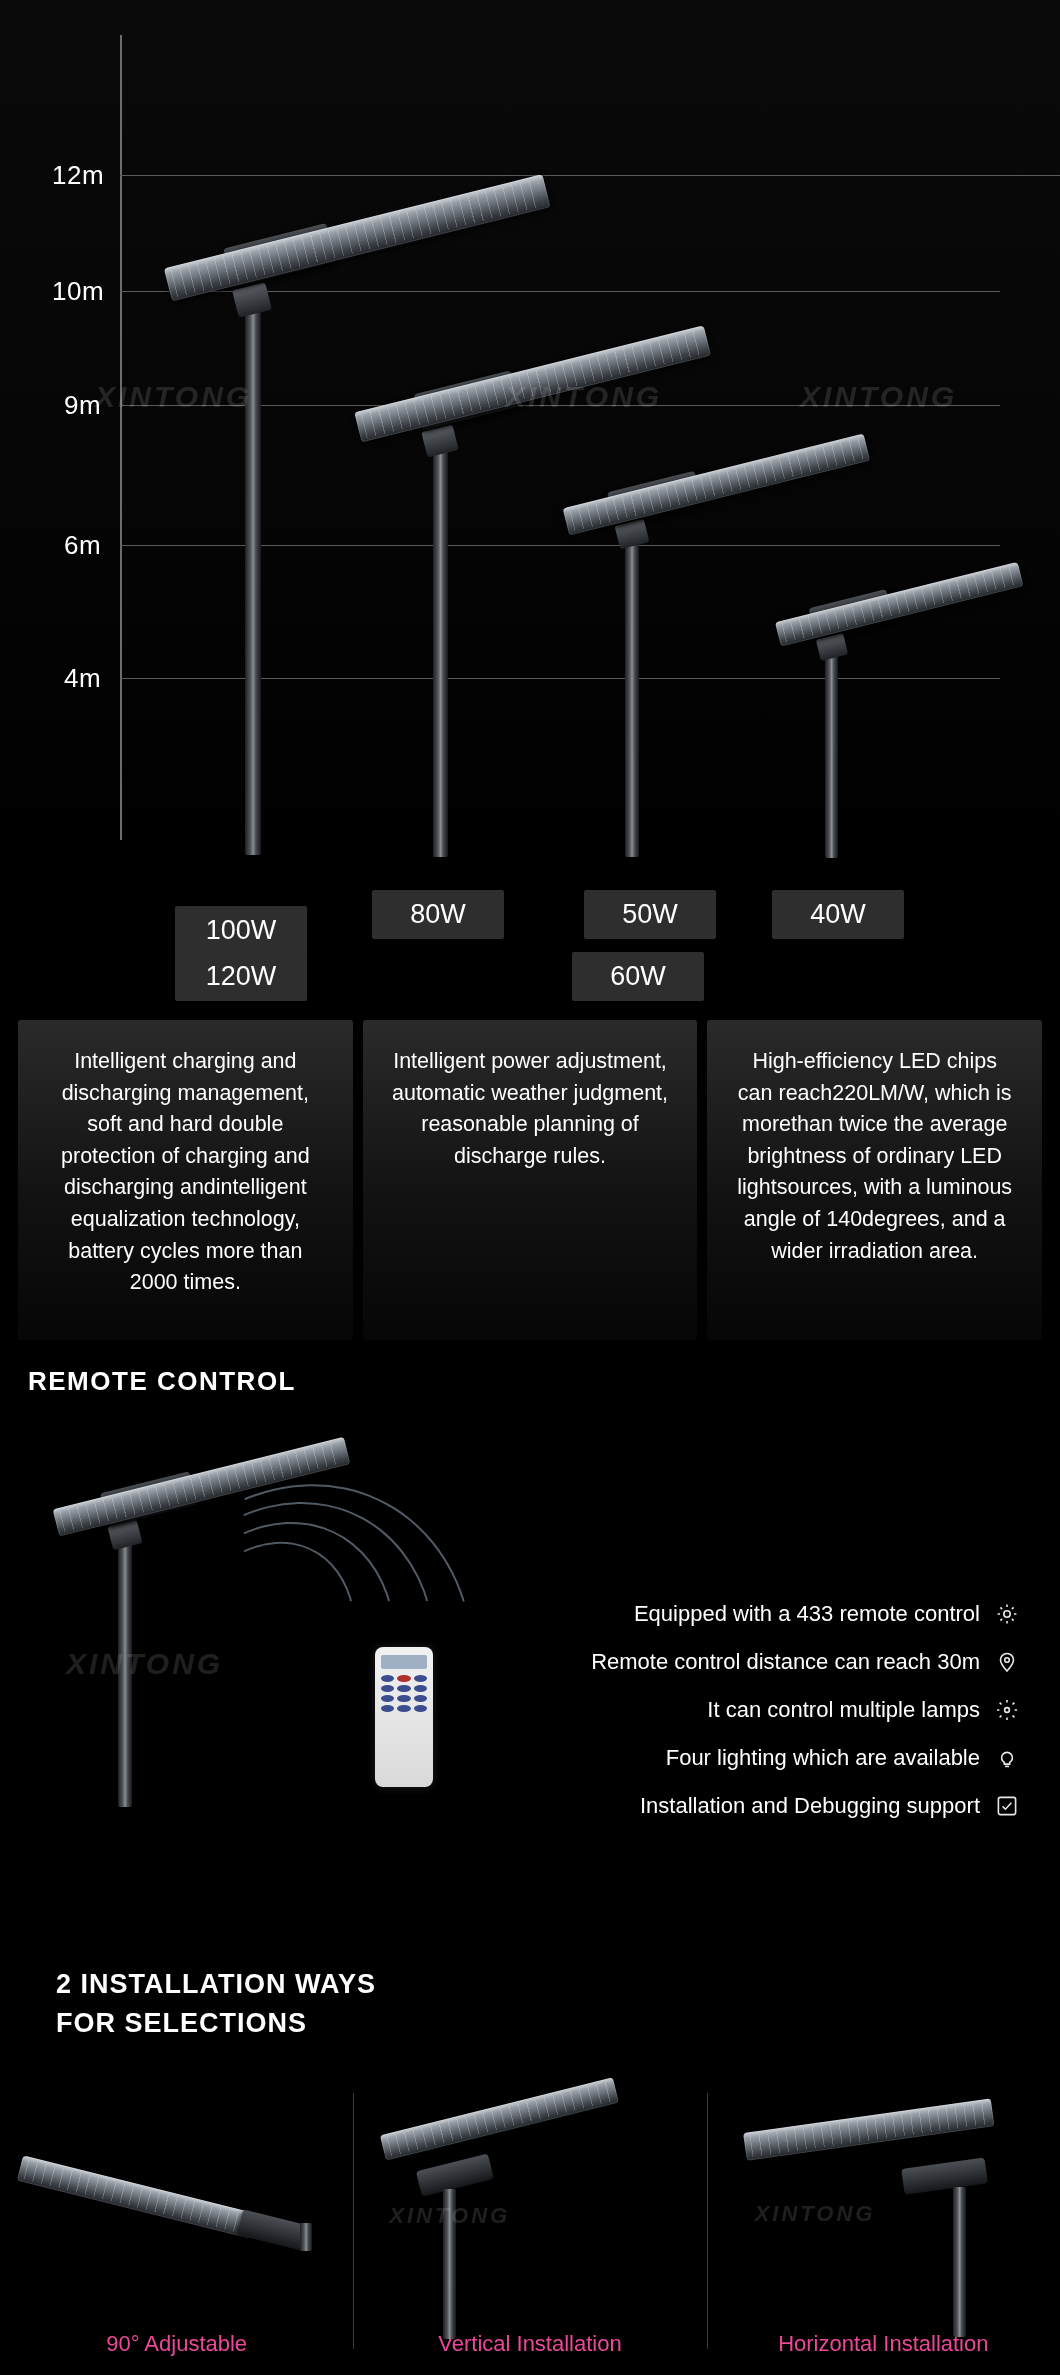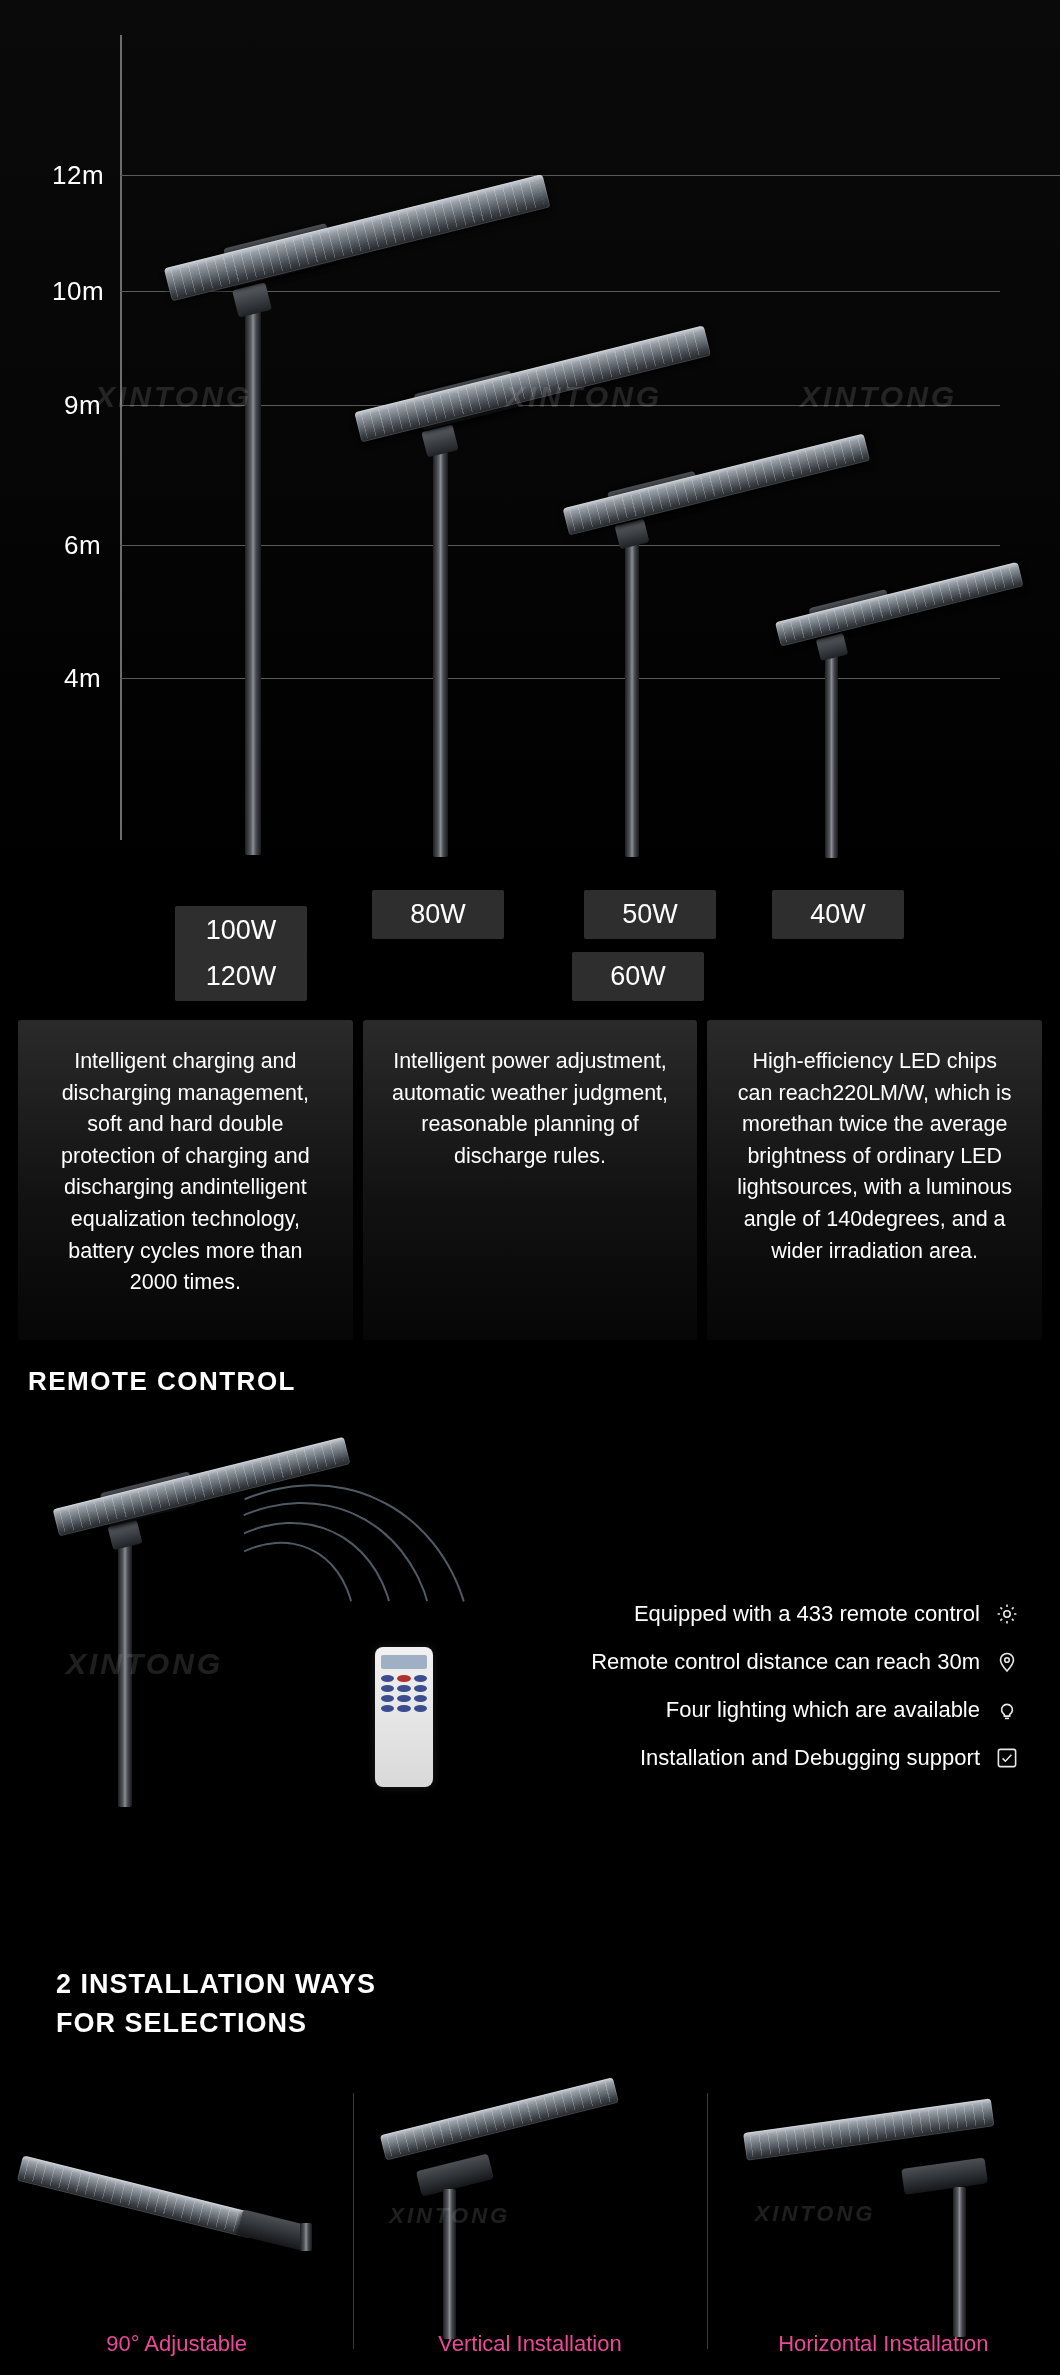--- a/index.html
+++ b/index.html
@@ -359,20 +359,29 @@
       <div class="bullet">
         <span>Remote control distance can reach 30m</span>
         <span class="ico">
           <svg viewBox="0 0 24 24" fill="none" stroke="currentColor" stroke-width="1.6">
             <path d="M12 21s6.5-7 6.5-11A6.5 6.5 0 0 0 5.5 10c0 4 6.5 11 6.5 11z"></path>
             <circle cx="12" cy="10" r="2.3"></circle>
           </svg>
         </span>
       </div>
 
+      <div class="bullet">
+        <span>It can control multiple lamps</span>
+        <span class="ico">
+          <svg viewBox="0 0 24 24" fill="none" stroke="currentColor" stroke-width="1.6">
+            <circle cx="12" cy="12" r="2.4"></circle>
+            <path d="M6.5 6.5L4.6 4.6M17.5 6.5l1.9-1.9M6.5 17.5l-1.9 1.9M17.5 17.5l1.9 1.9M12 4.4V2M12 22v-2.4M4.4 12H2M22 12h-2.4"></path>
+          </svg>
+        </span>
+      </div>
 
       <div class="bullet">
         <span>Four lighting which are available</span>
         <span class="ico">
           <svg viewBox="0 0 24 24" fill="none" stroke="currentColor" stroke-width="1.6">
             <path d="M9.3 16.5a5.4 5.4 0 1 1 5.4 0v1.6H9.3z"></path>
             <path d="M10 20.4h4"></path>
           </svg>
         </span>
       </div>

